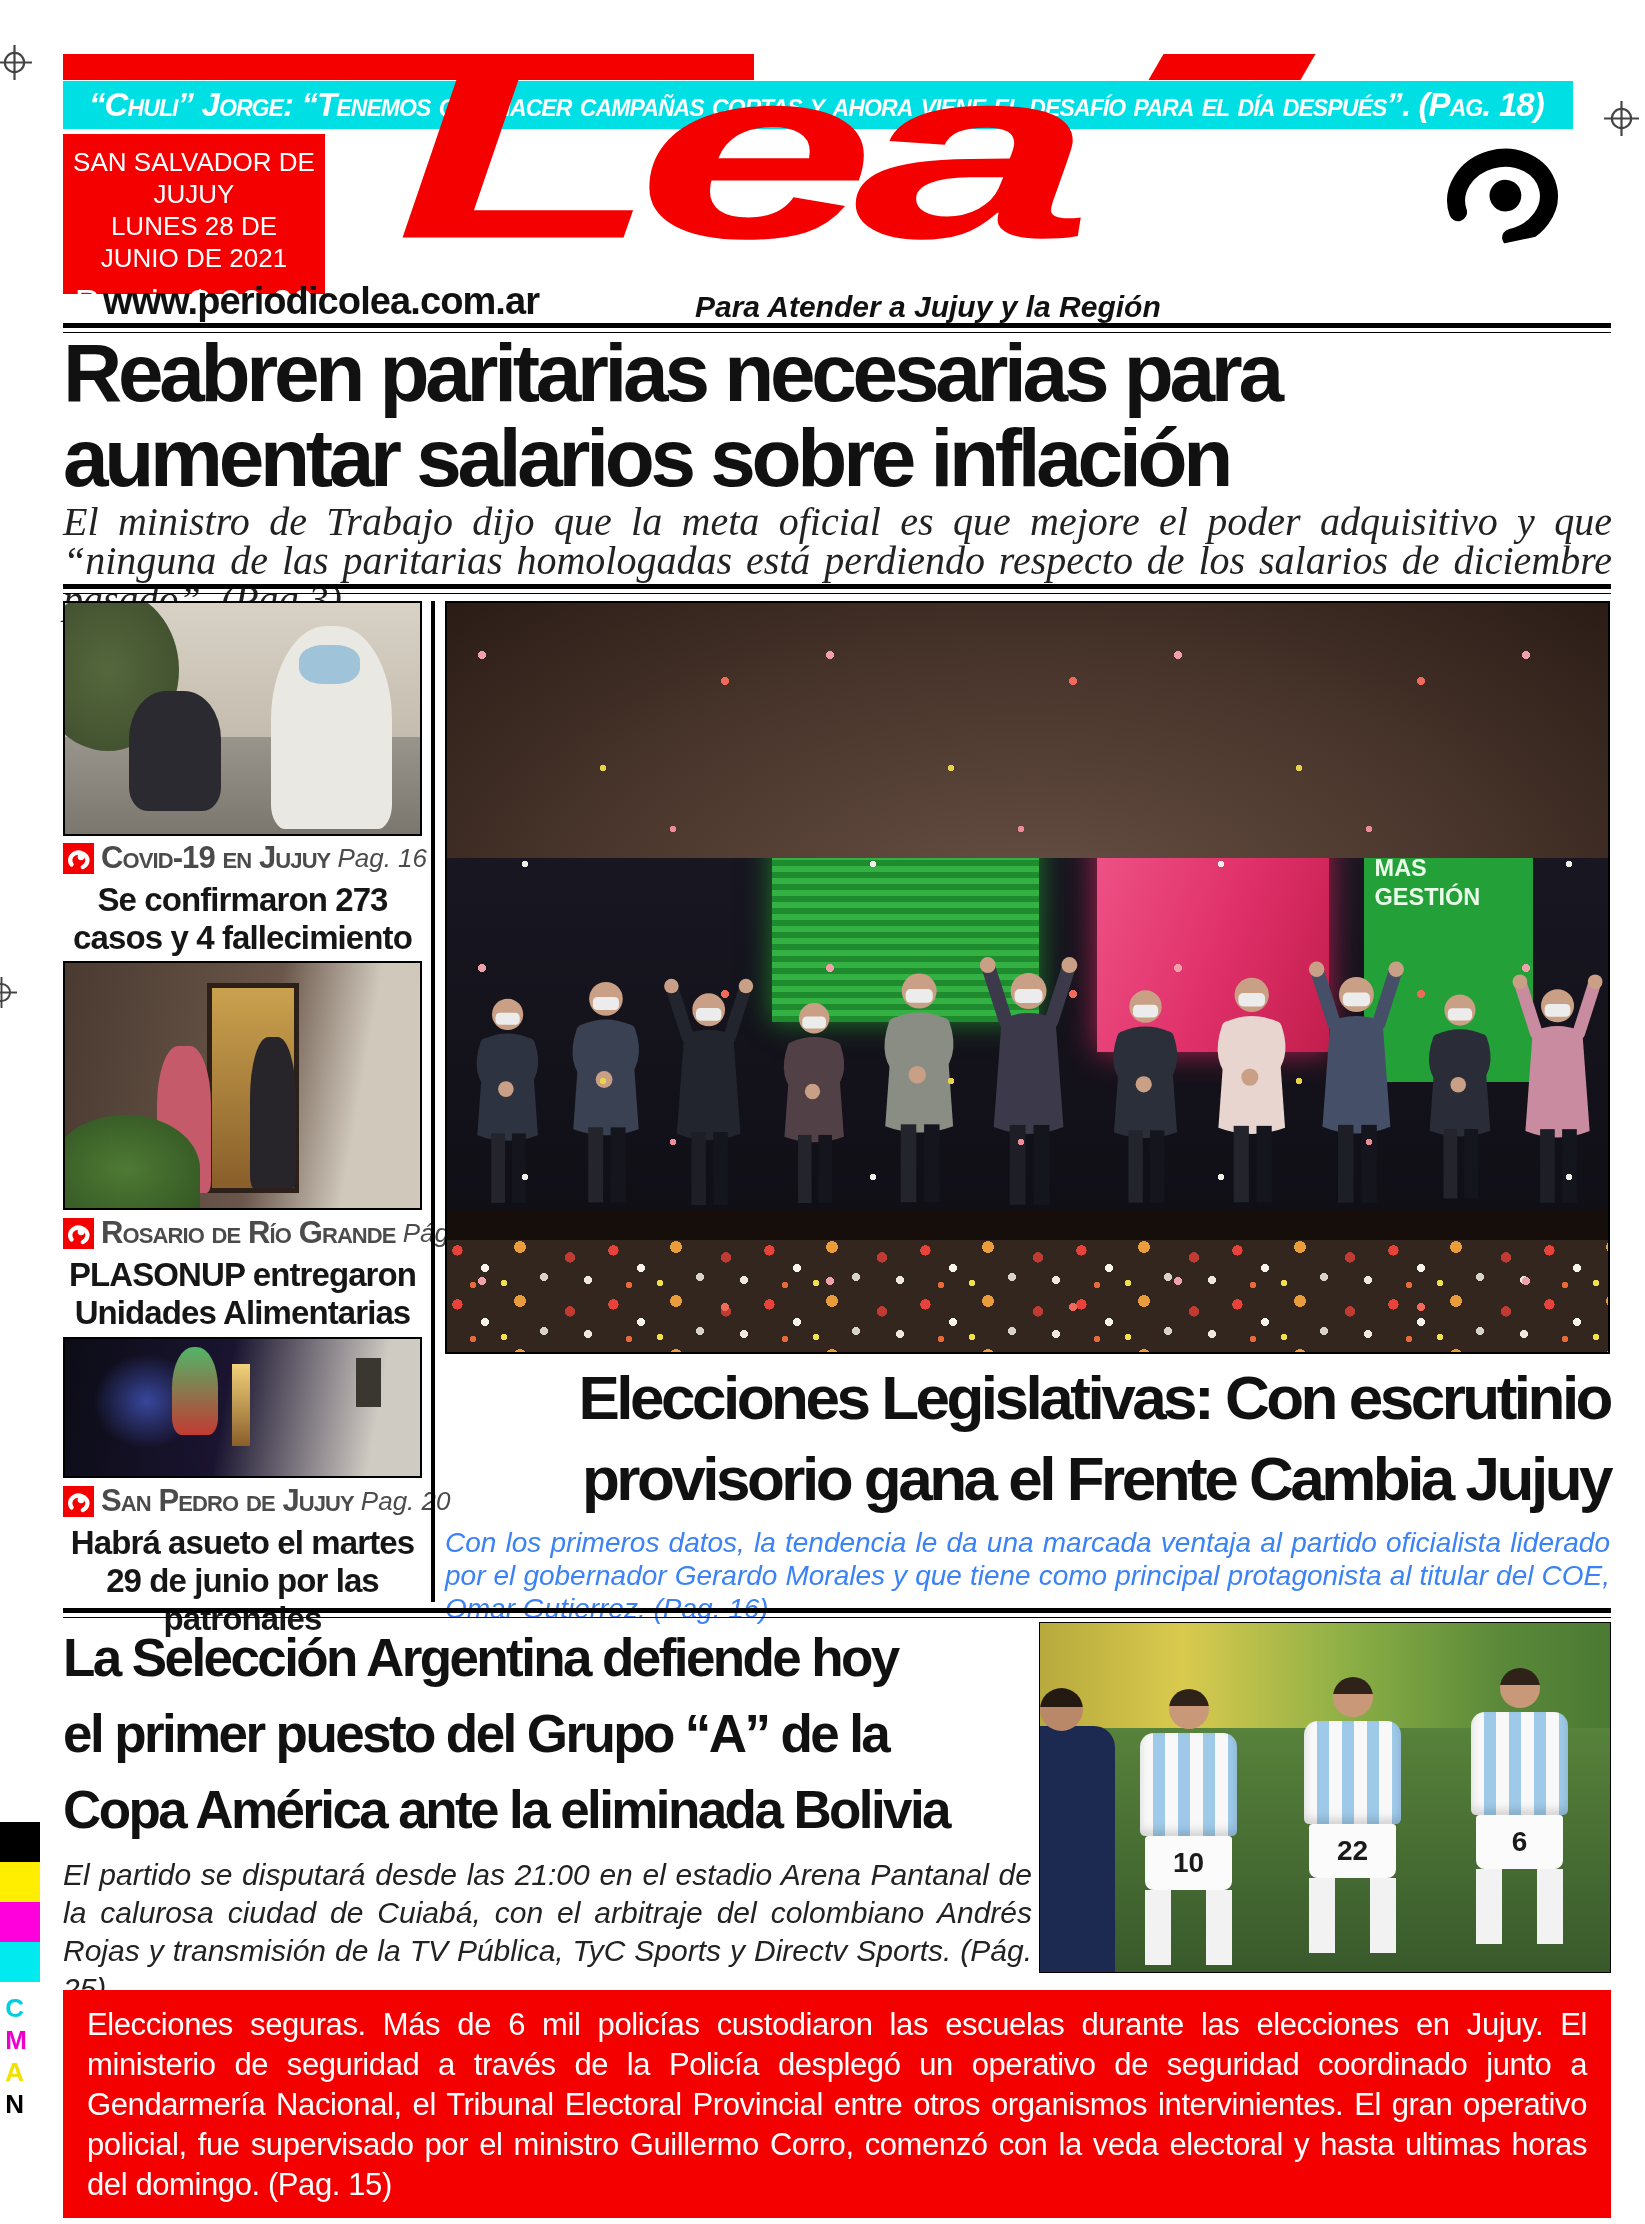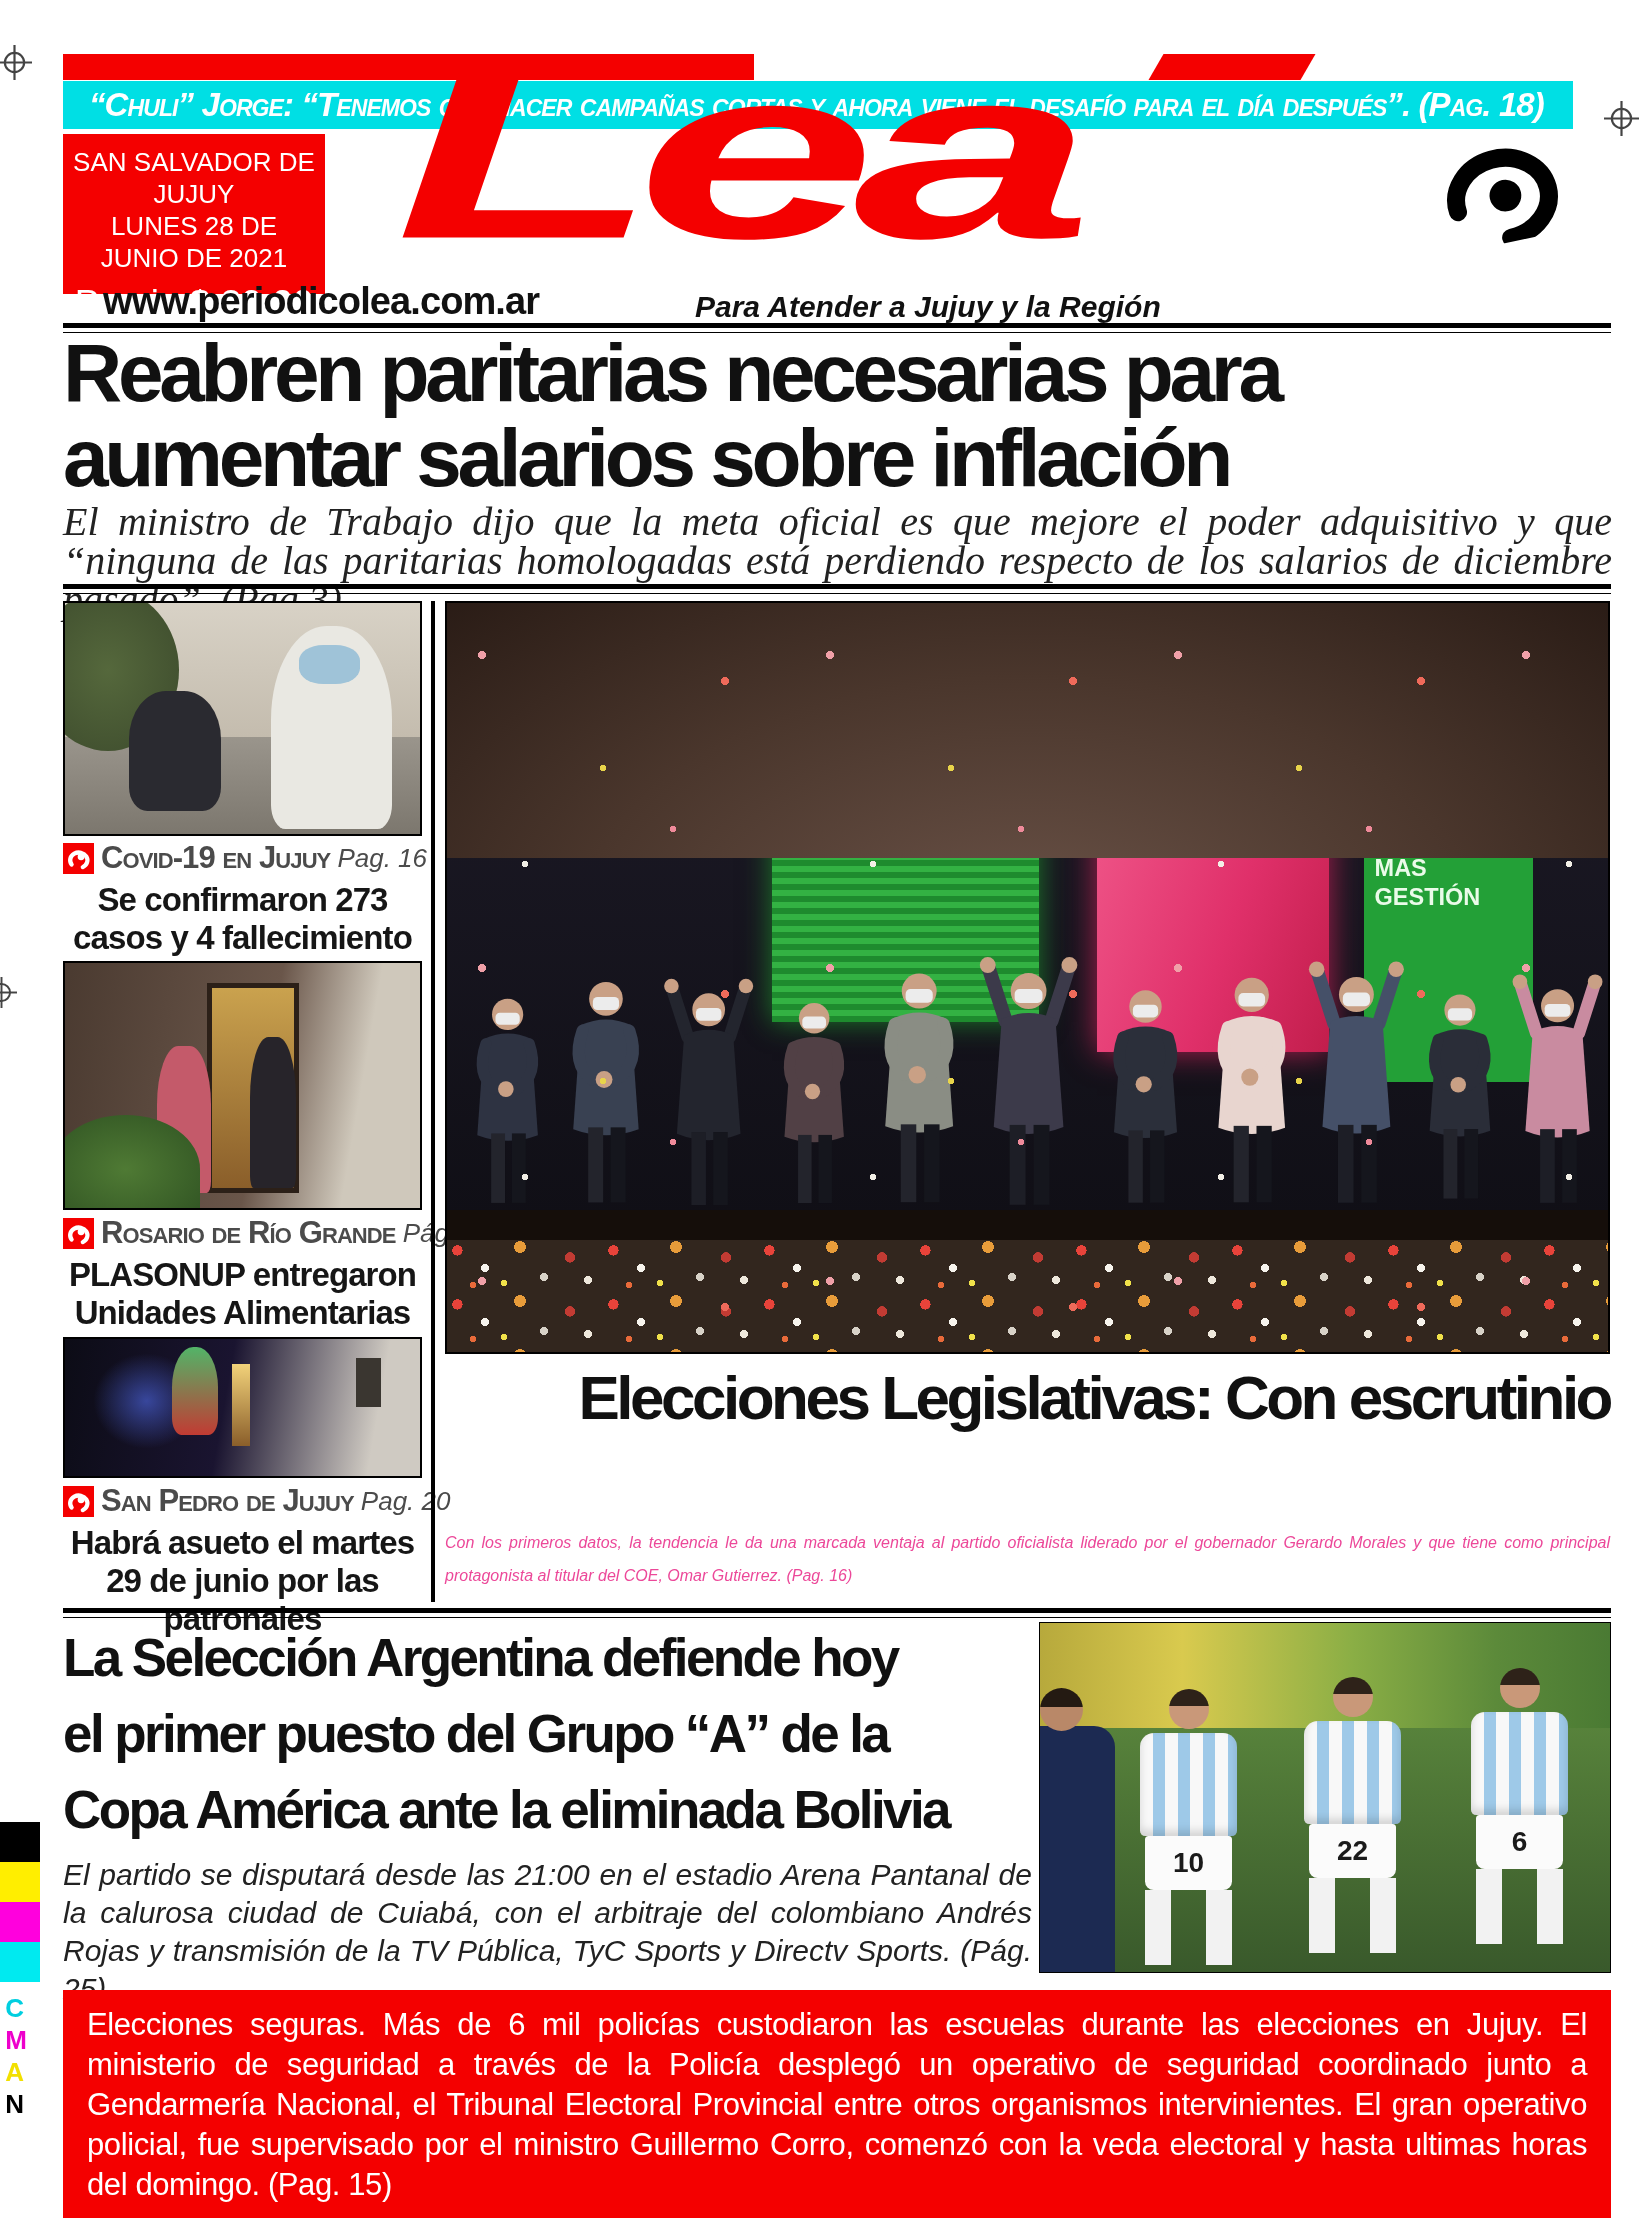--- a/index.html
+++ b/index.html
@@ -75,22 +75,22 @@
     background-image:
       radial-gradient(circle 4.3px at 35px 52px,#f0a0a8 98%,transparent),
       radial-gradient(circle 3.5px at 156px 165px,#e8d44a 98%,transparent),
       radial-gradient(circle 4.3px at 278px 78px,#ef6a5a 98%,transparent),
       radial-gradient(circle 3.5px at 78px 261px,#f2efe6 98%,transparent),
       radial-gradient(circle 3.5px at 226px 226px,#ef8a9a 98%,transparent);
     background-size:348px 313px;}
   
   .elec-h{position:absolute;left:445px;top:1357px;width:1165px;margin:0;font-size:62px;line-height:81px;
           font-weight:700;letter-spacing:-3.5px;white-space:nowrap;text-align:right;}
-  .elec-deck{position:absolute;left:445px;top:1526px;width:1165px;margin:0;font-size:16px;line-height:33px;
-             font-style:italic;text-align:justify;color:#ec4899;}
+  .elec-deck{position:absolute;left:445px;top:1526px;width:1165px;margin:0;font-size:28px;line-height:33px;
+             font-style:italic;text-align:justify;color:#3b82f6;}
   
   .fb-h{position:absolute;left:63px;top:1620px;width:972px;margin:0;font-size:53px;line-height:76px;
         font-weight:700;letter-spacing:-2.6px;white-space:nowrap;}
   .fb-deck{position:absolute;left:63px;top:1856px;width:969px;margin:0;font-size:30px;line-height:38px;
            font-style:italic;text-align:justify;color:#222;}
   .ph-fb{left:1039px;top:1622px;width:572px;height:351px;border-width:1.7px;background:#4a7a33;}
   .fb-stand{position:absolute;left:0;top:0;width:100%;height:30%;
             background:linear-gradient(90deg,#b7a93c,#d9ca4e 25%,#8aae45 55%,#5c8a3a 80%,#4a7a33);}
   .fb-pitch{position:absolute;left:0;top:30%;width:100%;height:70%;background:linear-gradient(#57823b,#39592b);}
   .ply{position:absolute;width:103px;}
@@ -320,20 +320,21 @@
           <use href="#pu"></use>
         </g>
     </svg>
     <div class="stage-edge"></div>
     <div class="floor"></div>
     <div class="confetti-air"></div>
   </div>
 
   <h2 class="elec-h">
     <div>Elecciones Legislativas: Con escrutinio</div>
+    <div>provisorio gana el Frente Cambia Jujuy</div>
   </h2>
   <p class="elec-deck">Con los primeros datos, la tendencia le da una marcada ventaja al partido oficialista liderado por el gobernador Gerardo Morales y que tiene como principal protagonista al titular del COE, Omar Gutierrez. (Pag. 16)</p>
   <div class="rule rule3"></div>
 
   <h2 class="fb-h">
     <div>La Selección Argentina defiende hoy</div>
     <div>el primer puesto del Grupo “A” de la</div>
     <div>Copa América ante la eliminada Bolivia</div>
   </h2>
   <p class="fb-deck">El partido se disputará desde las 21:00 en el estadio Arena Pantanal de la calurosa ciudad de Cuiabá, con el arbitraje del colombiano Andrés Rojas y transmisión de la TV Pública, TyC Sports y Directv Sports. (Pág. 25).</p>

